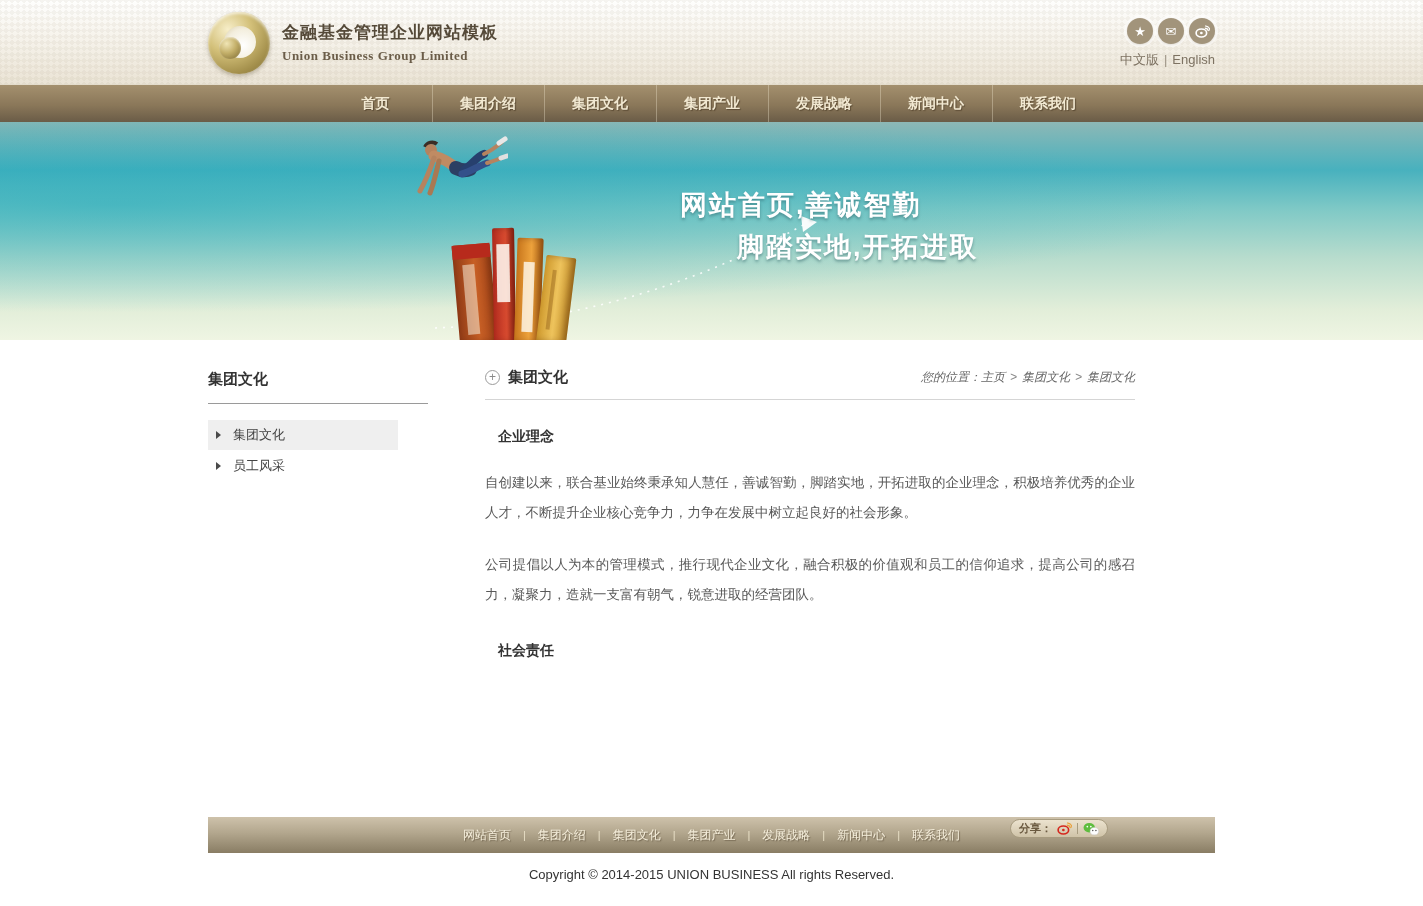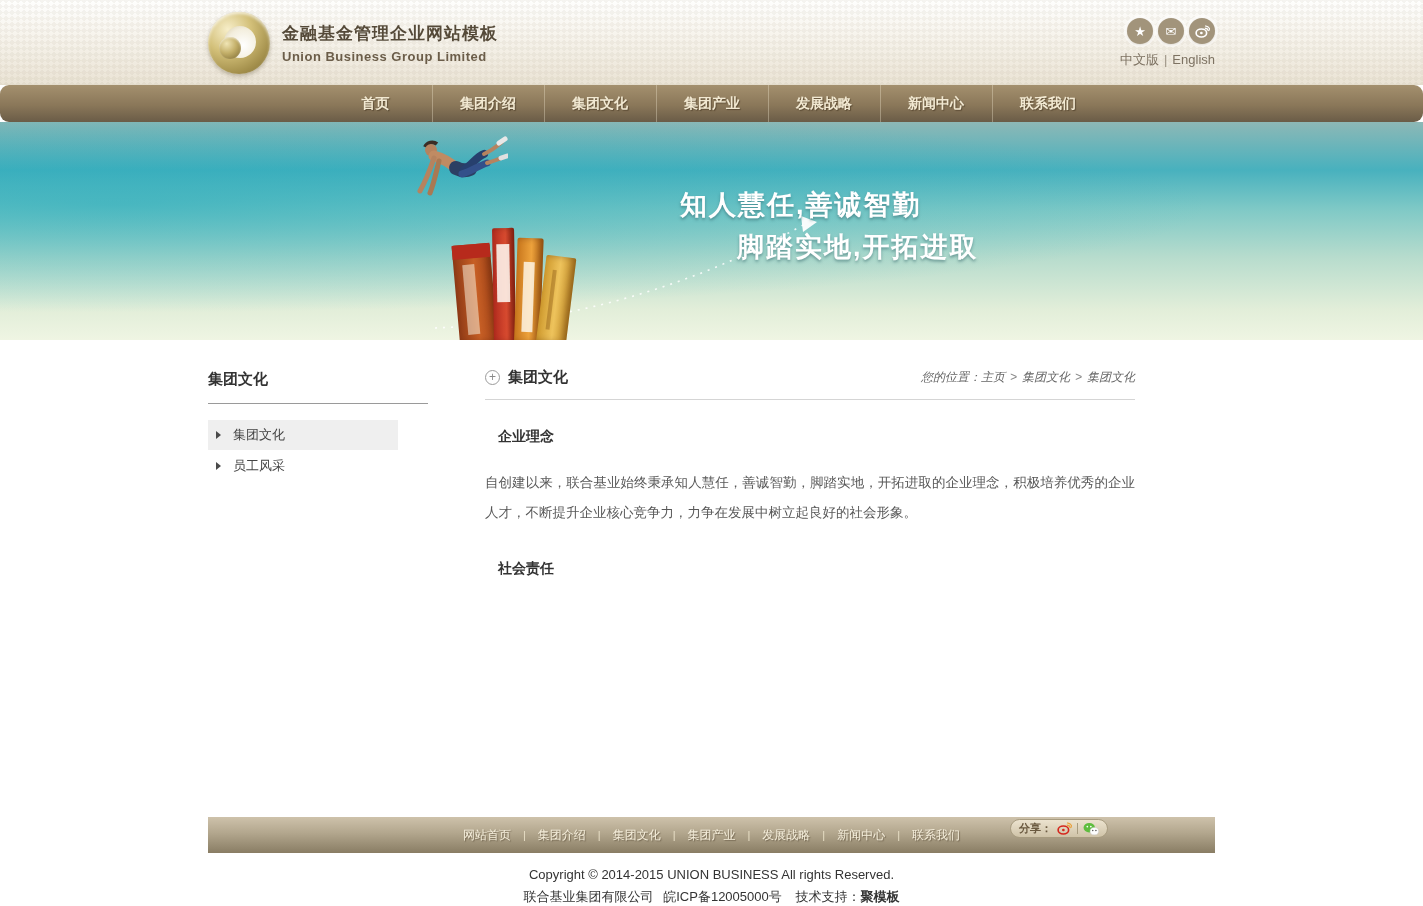--- a/index.html
+++ b/index.html
@@ -22,34 +22,34 @@
     background: radial-gradient(circle at 32% 28%, #f7eec9, #d3c079 38%, #a4904c 72%, #7c6c36);
     box-shadow: inset 0 2px 3px rgba(255,255,255,.65), 0 2px 4px rgba(90,75,40,.35); }
   .logo-ring::before { content:""; position:absolute; left:16px; top:14px; width:32px; height:32px;
     border-radius:50%;
     background: radial-gradient(circle at 60% 60%, #ffffff, #f3eedd 60%, #d6caa4); }
   .logo-ring::after { content:""; position:absolute; left:11px; top:25px; width:22px; height:22px;
     border-radius:50%;
     background: radial-gradient(circle at 35% 30%, #f0e5b5, #c4b06a 45%, #8d7a3e 85%);
     box-shadow: inset 0 1px 2px rgba(255,255,255,.6); }
   .logo-text .cn { font-size:17px; font-weight:bold; color:#554a39; letter-spacing:1px; }
-  .logo-text .en { font-family:Liberation Sans, sans-serif; font-weight:bold; font-size:13px;
+  .logo-text .en { font-family:Liberation Serif, serif; font-weight:bold; font-size:13px;
     color:#6b5d49; margin-top:4px; letter-spacing:.5px; }
   .header-right { display:flex; flex-direction:column; align-items:flex-end; gap:7px; padding-top:2px; }
   .quick-icons { display:flex; gap:5px; }
   .q-icon { width:26px; height:26px; border-radius:50%; background:#a2947b; color:#fff;
     display:flex; align-items:center; justify-content:center; font-size:13px; cursor:pointer;
     box-shadow: 0 0 0 3px rgba(255,255,255,.55), 0 1px 2px rgba(120,105,80,.4); }
   .q-icon svg { display:block; }
   .lang-switch { font-size:13px; color:#7d7262; }
   .lang-switch a { color:#7d7262; text-decoration:none; cursor:pointer; }
   .lang-sep { margin:0 5px; color:#9a9082; }
 
   
-  .main-nav { height:37px; background: linear-gradient(180deg, #a4906e 0%, #8a7759 55%, #6a5c47 100%); border-radius: 9px; }
+  .main-nav { height:37px; background: linear-gradient(180deg, #a4906e 0%, #8a7759 55%, #6a5c47 100%); }
   .nav-list { height:37px; display:flex; justify-content:center; align-items:stretch; }
   .nav-item { width:112px; display:flex; align-items:center; justify-content:center;
     color:#f2e9d2; font-size:14px; font-weight:bold; text-decoration:none; cursor:pointer;
     text-shadow: 1px 1px 1px rgba(60,45,25,.55); }
   .nav-item + .nav-item { border-left:1px solid rgba(244,235,212,.35); }
 
   
   .banner { height:218px; position:relative; overflow:hidden;
     background:
       radial-gradient(140% 90% at 8% 38%, rgba(32,170,188,.55) 0%, rgba(32,170,188,0) 55%),
@@ -192,21 +192,21 @@
       <path d="M95,15 L101,11" stroke="#e8e8e8" stroke-width="5" stroke-linecap="round"></path>
       <path d="M97,30 L103,28" stroke="#e0e0e0" stroke-width="5" stroke-linecap="round"></path>
     </svg>
     <div class="books">
       <div class="book book-1"></div>
       <div class="book book-2"></div>
       <div class="book book-3"></div>
       <div class="book book-4"></div>
     </div>
     <div class="slogan">
-      <div class="line1">知人慧任,善诚智勤</div>
+      <div class="line1">网站首页,善诚智勤</div>
       <div class="line2">脚踏实地,开拓进取</div>
     </div>
   </div>
 </div>
 
 <div class="container content-wrap">
   <div class="sidebar">
     <div class="sidebar-title">集团文化</div>
     <ul class="side-menu">
       <li class="side-item active">
@@ -225,20 +225,21 @@
       <span class="plus-icon">+</span>
       <span class="main-title">集团文化</span>
       <span class="breadcrumb">
         <span>您的位置：</span><a>主页</a><span class="bc-sep">&gt;</span><a>集团文化</a><span class="bc-sep">&gt;</span><span>集团文化</span>
       </span>
     </div>
 
     <div class="section-heading first">企业理念</div>
     <p class="section-body">自创建以来，联合基业始终秉承知人慧任，善诚智勤，脚踏实地，开拓进取的企业理念，积极培养优秀的企业人才，不断提升企业核心竞争力，力争在发展中树立起良好的社会形象。</p>
 
+    <p class="section-body">公司提倡以人为本的管理模式，推行现代企业文化，融合积极的价值观和员工的信仰追求，提高公司的感召力，凝聚力，造就一支富有朝气，锐意进取的经营团队。</p>
 
     <div class="section-heading">社会责任</div>
   </div>
 </div>
 
 <div class="container">
   <div class="footer-bar">
     <div class="footer-links">
       <a>网站首页</a>
         <span class="f-sep">|</span>
@@ -272,19 +273,14 @@
           <circle cx="8.8" cy="5.2" r="1" fill="#fff"></circle>
           <ellipse cx="12.8" cy="10.5" rx="4.8" ry="4.2" fill="#fdfdfd" stroke="#c9c9c9" stroke-width=".5"></ellipse>
           <circle cx="11" cy="9.8" r=".9" fill="#5a5a5a"></circle>
           <circle cx="14.6" cy="9.8" r=".9" fill="#5a5a5a"></circle>
         </svg>
       </span>
     </div>
   </div>
   <div class="copyright">
     <div class="copy-en">Copyright © 2014-2015 UNION BUSINESS All rights Reserved.</div>
-    <div class="copy-cn">
-      <span>联合基业集团有限公司</span>
-      <span class="icp">皖ICP备12005000号</span>
-      <span class="support">技术支持：</span><b>聚模板</b>
-    </div>
   </div>
 </div>
 
 </body></html>

